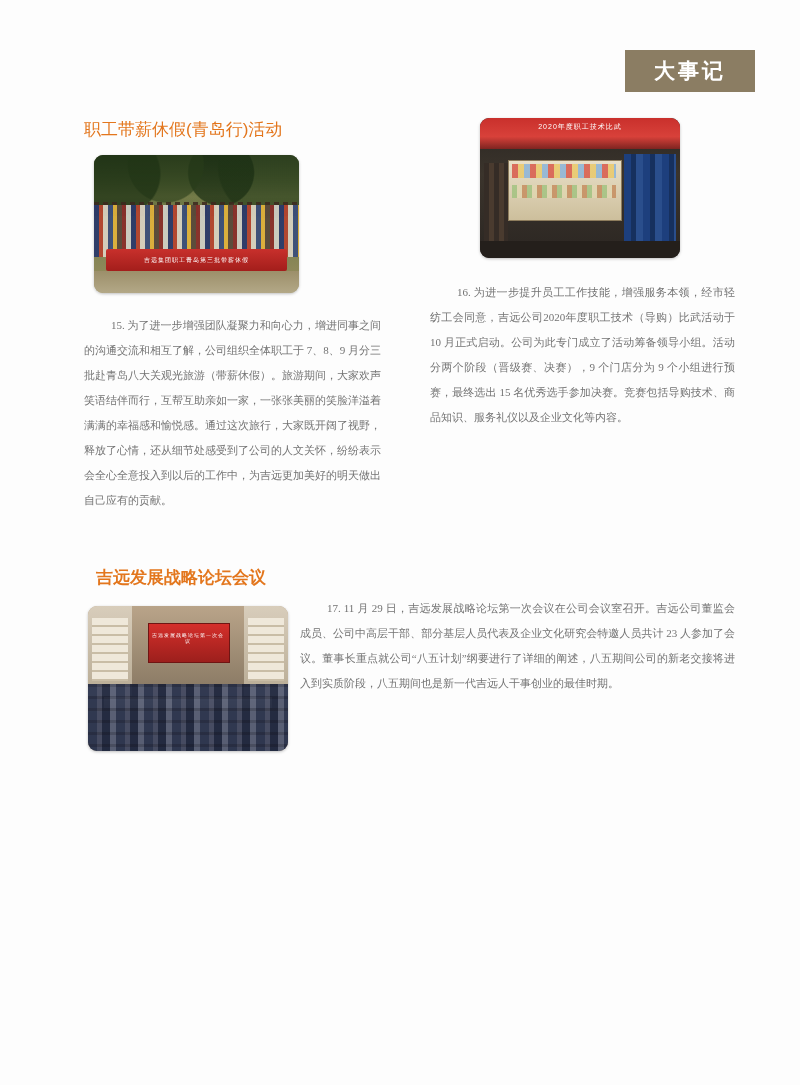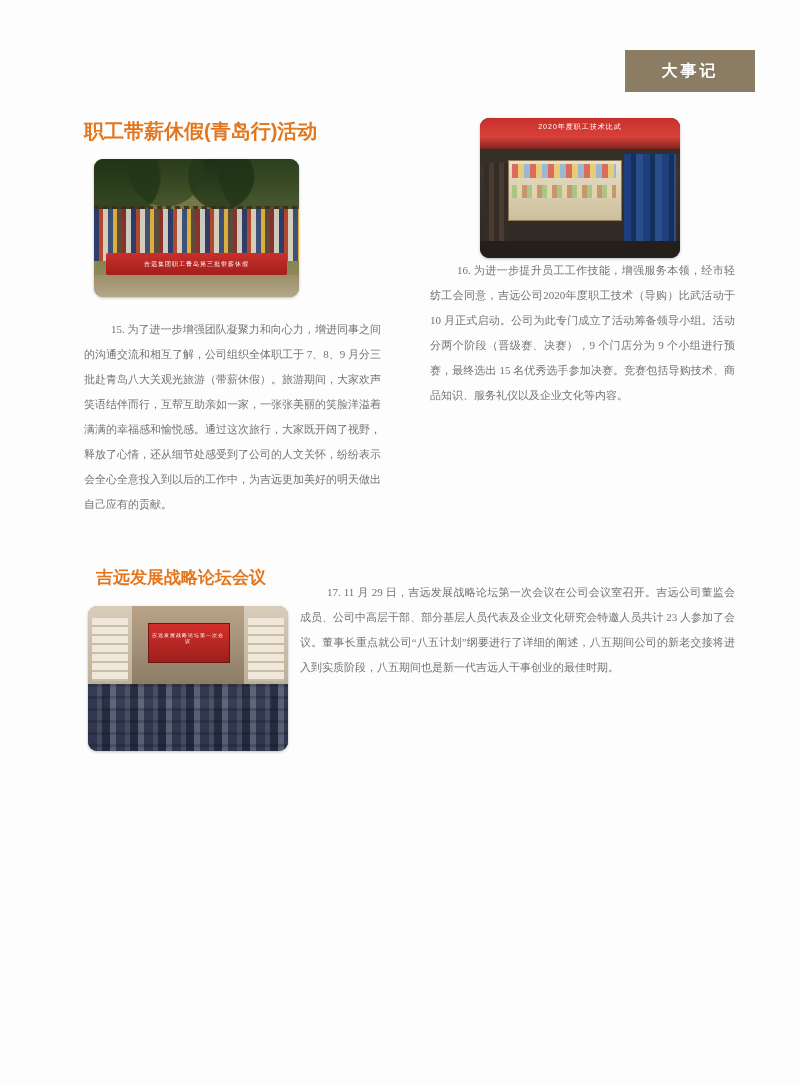--- a/index.html
+++ b/index.html
@@ -30,43 +30,43 @@
     top: 50px;
     width: 130px;
     height: 42px;
     background: #8b7d63;
     display: flex;
     align-items: center;
     justify-content: center;
   }
   .section-banner .label {
     color: #ffffff;
-    font-size: 16px;
+    font-size: 21px;
     font-weight: bold;
     letter-spacing: 3px;
     text-align: center;
   }
 
   
   .col-left {
     position: absolute;
     left: 84px;
     top: 118px;
     width: 300px;
   }
   .col-right {
     position: absolute;
     left: 430px;
     top: 118px;
     width: 305px;
   }
 
   .item-title {
-    font-size: 20px;
-    font-weight: bold;
+    font-size: 17px;
+    font-weight: normal;
     color: #e3761d;
     letter-spacing: 0px;
     margin-bottom: 14px;
     white-space: nowrap;
   }
 
   .photo {
     width: 205px;
     height: 138px;
     border-radius: 9px;
@@ -203,41 +203,41 @@
   .body-text {
     font-family: "Liberation Serif", "DejaVu Serif", serif;
     font-size: 11px;
     line-height: 25px;
     color: #737373;
     text-align: justify;
     text-justify: inter-character;
     text-indent: 27px;
   }
   .col-left .body-text { margin-top: 20px; width: 297px; }
-  .col-right .body-text { width: 305px; }
+  .col-right .body-text { margin-top: 22px; width: 305px; }
 
   
   .block3-title {
     position: absolute;
     left: 96px;
     top: 566px;
     font-size: 17px;
     font-weight: bold;
     color: #e3761d;
     white-space: nowrap;
   }
   .block3-photo {
     position: absolute;
     left: 88px;
     top: 606px;
   }
   .block3-text {
     position: absolute;
     left: 300px;
-    top: 580px;
+    top: 596px;
     width: 435px;
   }
 
   
   .bottom-band {
     position: absolute;
     left: 0; bottom: 0;
     width: 800px;
     height: 285px;
     overflow: hidden;

